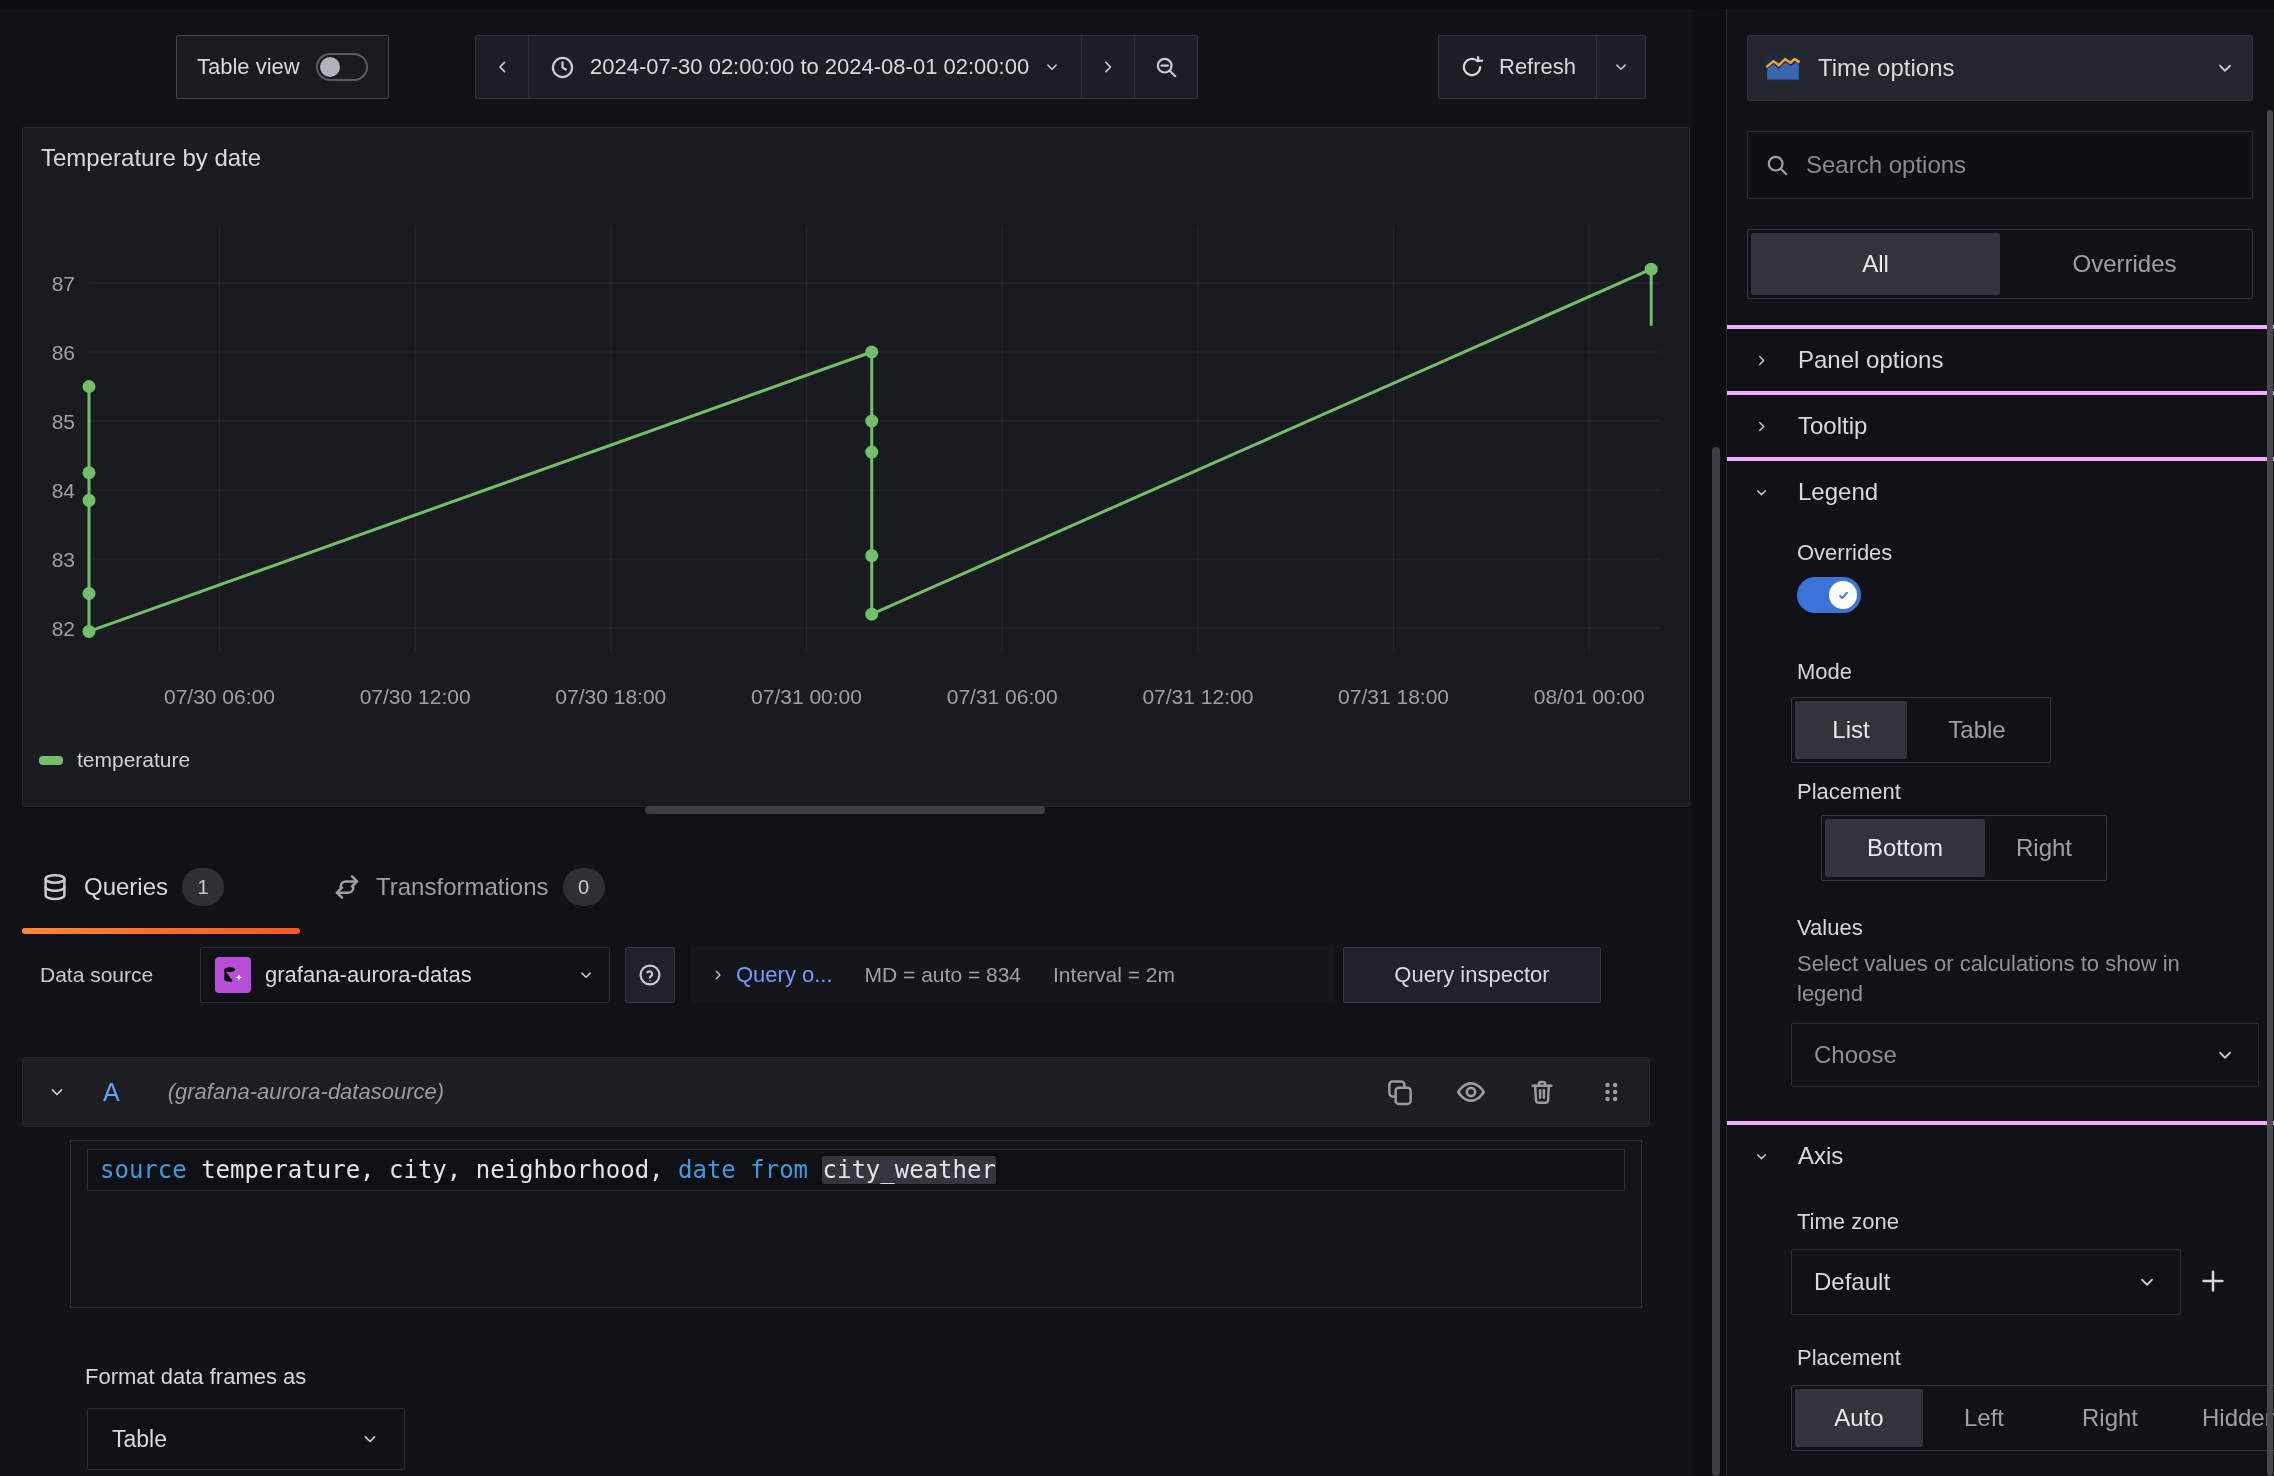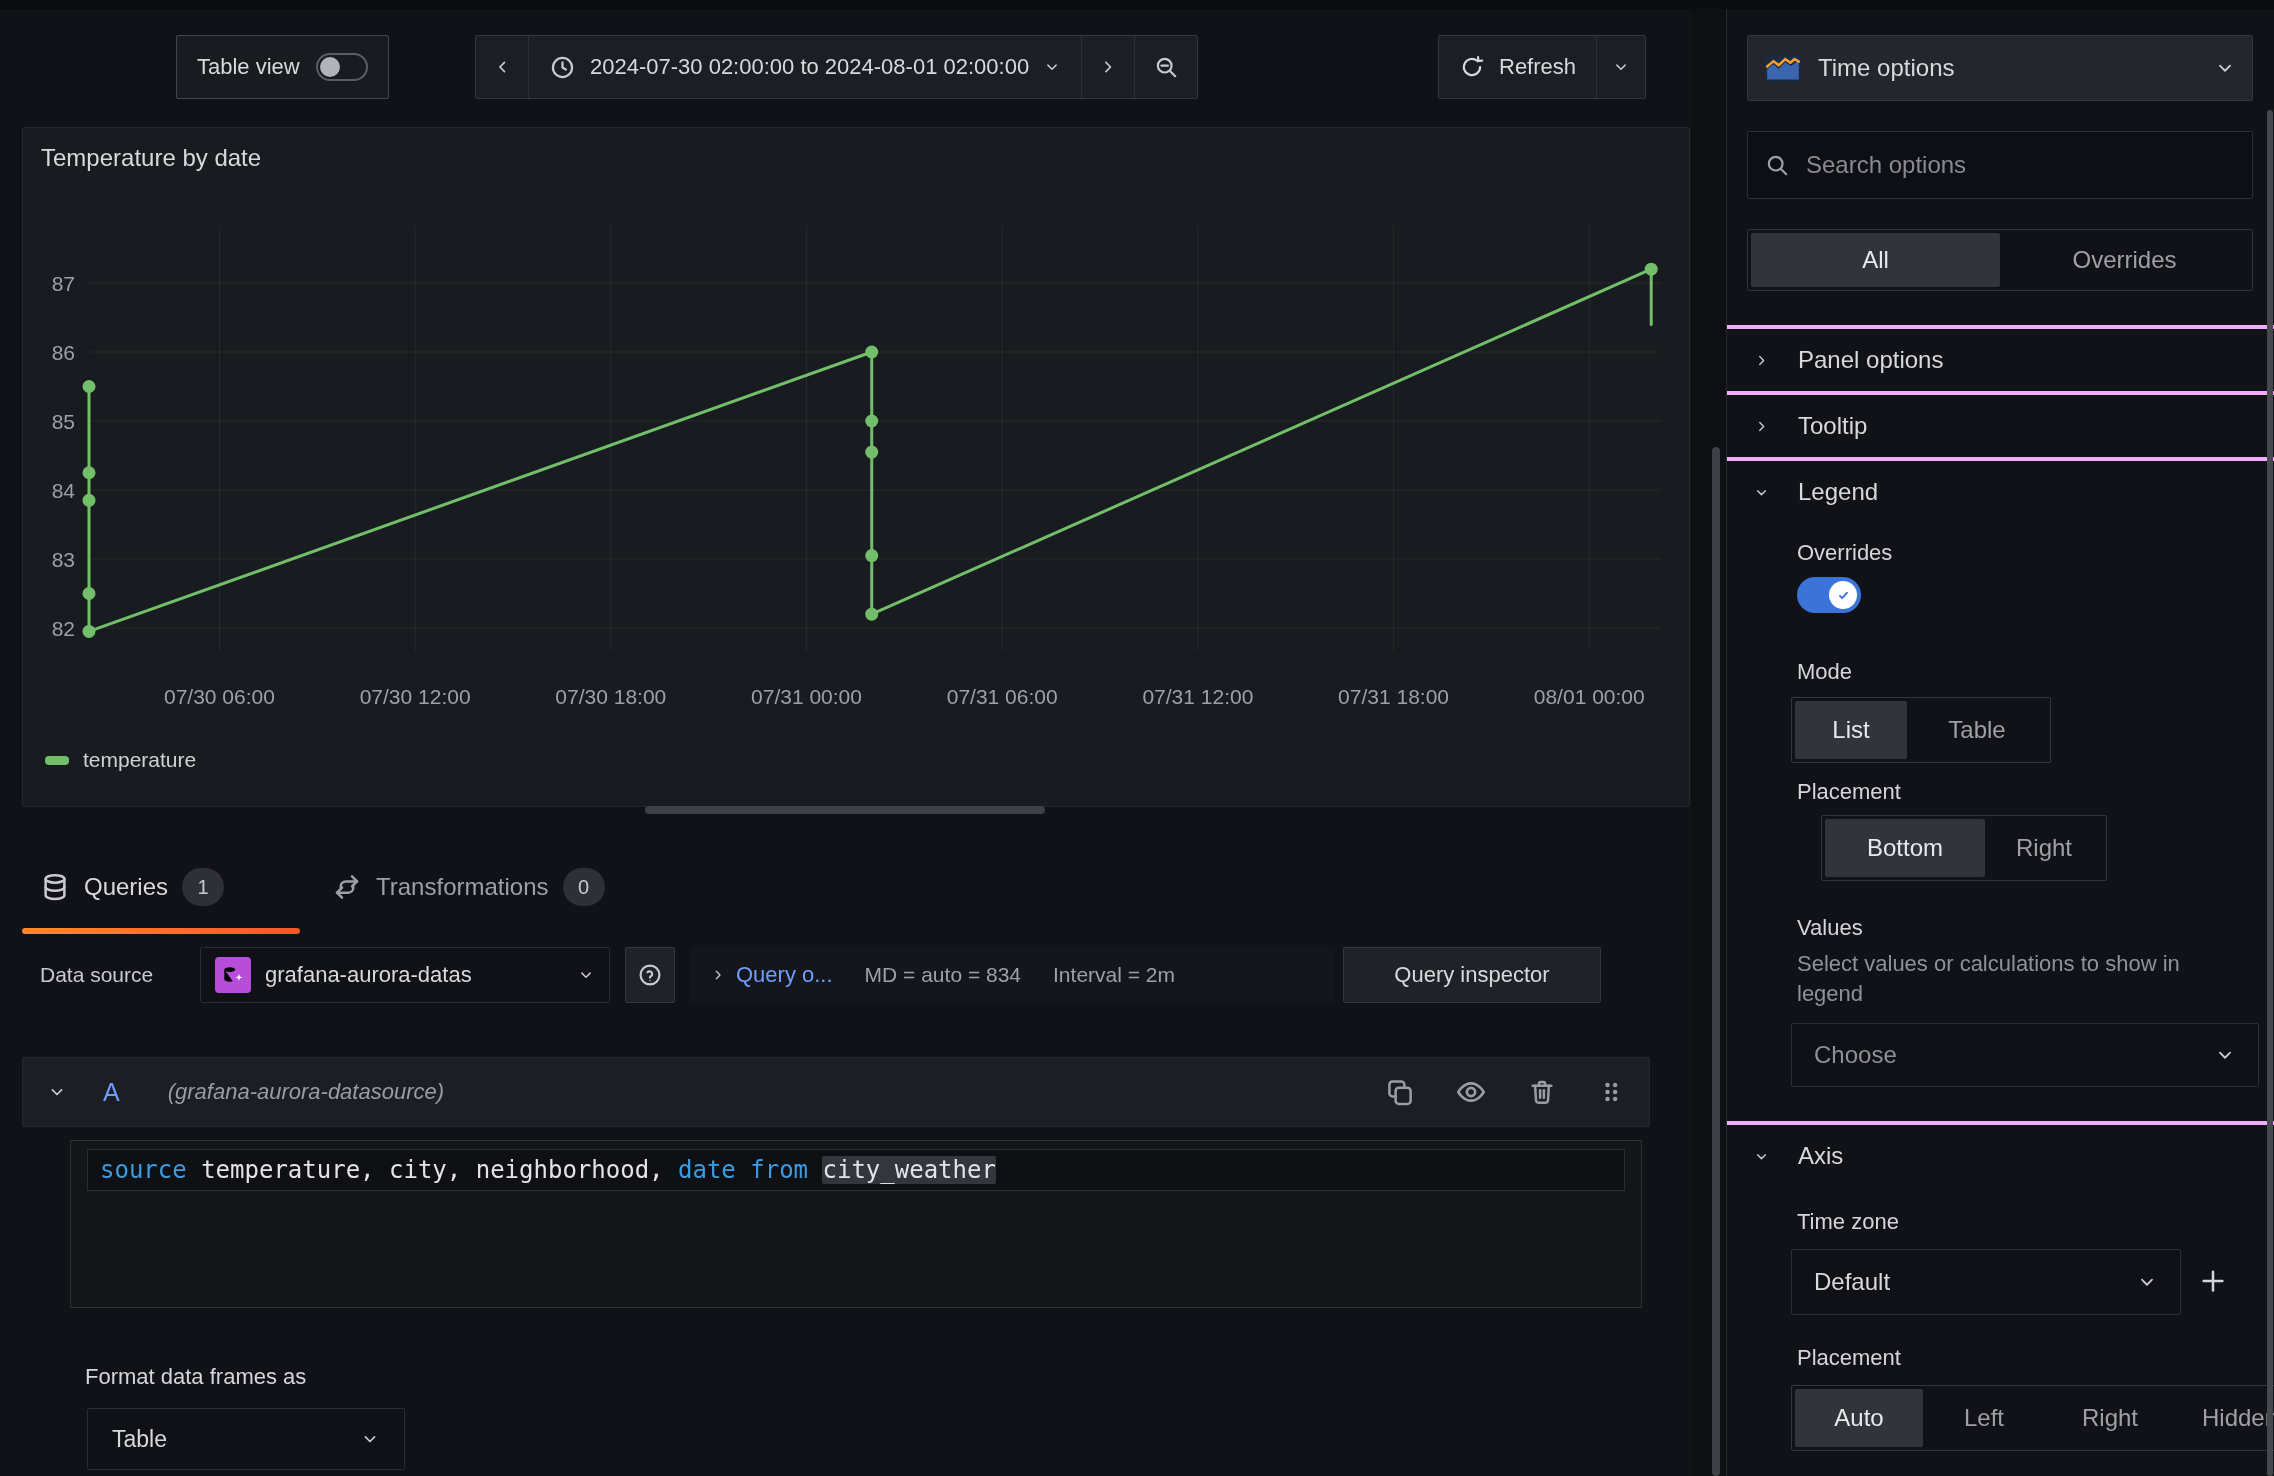--- a/index.html
+++ b/index.html
@@ -181,21 +181,21 @@
           <circle cx="66" cy="465.5" r="6.5"></circle>
           <circle cx="66" cy="503.4499999999998" r="6.5"></circle>
           <circle cx="848.7385892116182" cy="224" r="6.5"></circle>
           <circle cx="848.7385892116182" cy="293" r="6.5"></circle>
           <circle cx="848.7385892116182" cy="324.0500000000002" r="6.5"></circle>
           <circle cx="848.7385892116182" cy="427.5500000000002" r="6.5"></circle>
           <circle cx="848.7385892116182" cy="486.1999999999998" r="6.5"></circle>
           <circle cx="1628.2157676348547" cy="141.19999999999982" r="6.5"></circle>
         </g>
       </svg>
-    <div class="abs legend-row" style="left:22px;top:620px;">
+    <div class="abs legend-row" style="left:16px;top:620px;">
       <span class="legend-swatch" id="legend-swatch" style="background: rgb(115, 191, 105);"></span>
       <span style="font-size:21px;color:#d0d1d6;">temperature</span>
     </div>
   </div>
 
   <div class="abs thumb" style="left:645px;top:806px;width:400px;height:8px;"></div>
 
   <div class="abs tab" style="left:40px;top:868px;color:#d8d9da;">
     <span class="icon" style="color:#c9cad1;">
       <svg width="30" height="30" viewBox="0 0 24 24">
@@ -353,21 +353,21 @@
     <div class="abs search-box" style="left:20px;top:122px;width:506px;height:68px;">
       <span class="icon" style="color:#9da0a6;">
           <svg width="26" height="26" viewBox="0 0 24 24">
             <circle cx="10.8" cy="10.8" r="6.3"></circle>
             <path d="M15.5 15.5L20.5 20.5"></path>
           </svg>
         </span>
       <input type="text" value="" placeholder="Search options" style="">
     </div>
 
-    <div class="abs radio" style="left:20px;top:220px;width:506px;height:62px;">
+    <div class="abs radio" style="left:20px;top:220px;width:506px;height:70px;">
       <span class="opt sel" style="flex:1;">All</span>
       <span class="opt" style="flex:1;">Overrides</span>
     </div>
 
     <div class="side-row" style="top:316px;">
       <span class="chev icon">
           <svg width="17" height="17" viewBox="0 0 24 24">
             <path d="M9.5 6.5L15 12l-5.5 5.5"></path>
           </svg>
         </span>

